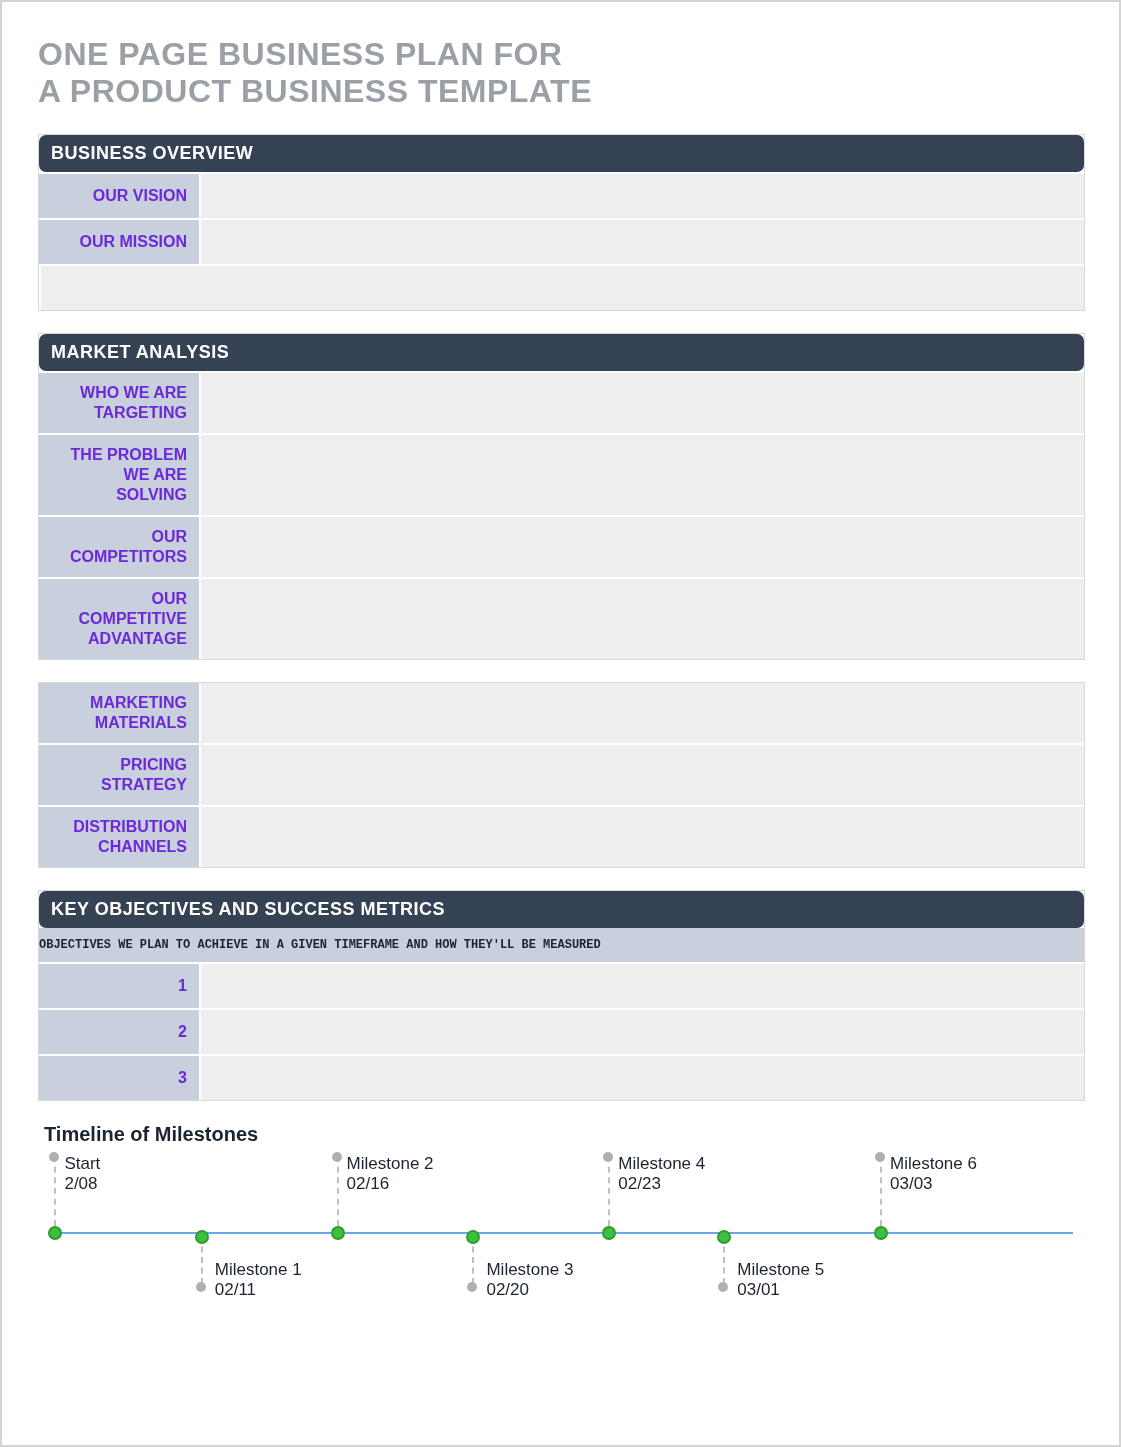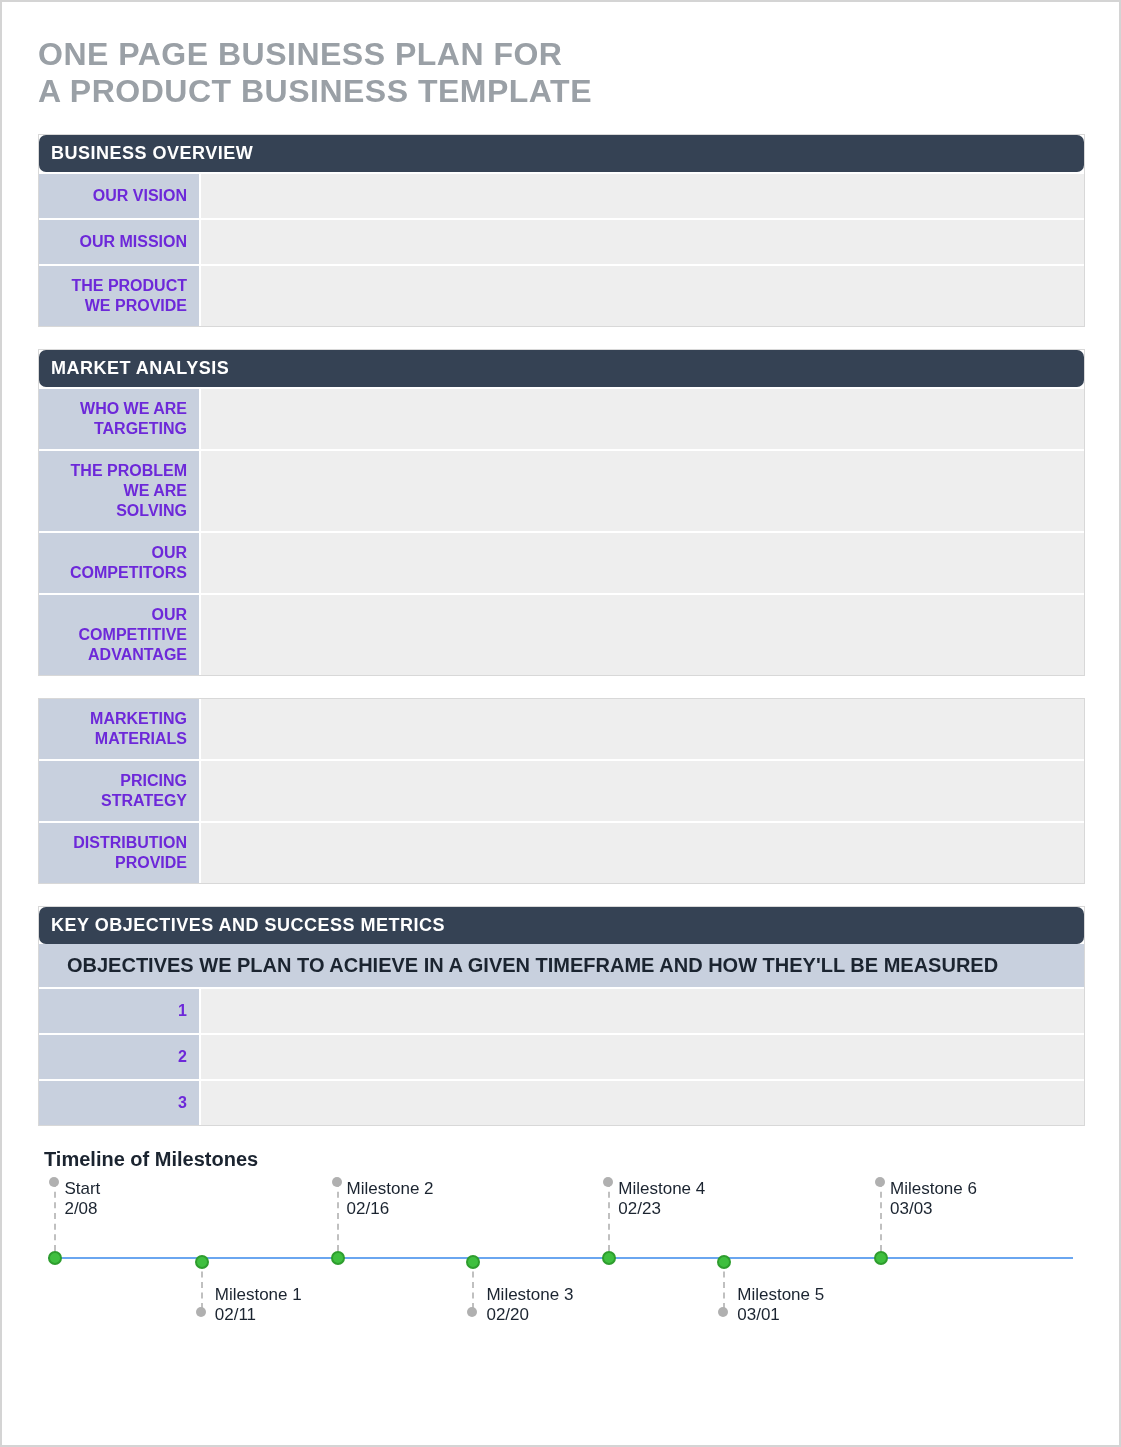--- a/index.html
+++ b/index.html
@@ -73,26 +73,26 @@
   .value-cell {
     flex: 1;
     background: #eeeeee;
     min-height: 44px;
     padding: 10px 12px;
     border-left: 2px solid #ffffff;
     box-sizing: border-box;
   }
   .subheader {
     background: #c8d0de;
-    font-family: Liberation Sans, sans-serif;
-    font-stretch: condensed;
-    font-weight: 700;
-    font-size: 20px;
+    font-family: Liberation Mono, monospace;
+    font-stretch: condensed;
+    font-weight: 700;
+    font-size: 12px;
     color: #1b2430;
-    padding: 10px 28px;
+    padding: 10px 0;
   }
 
   
   .timeline-title {
     font-family: "Arial Narrow", Arial, sans-serif;
     font-stretch: condensed;
     font-weight: 800;
     font-size: 20px;
     color: #1b2430;
     margin: 12px 0 10px 6px;
@@ -158,21 +158,20 @@
     <div class="section-header">BUSINESS OVERVIEW</div>
     <div class="row">
       <div class="label-cell">OUR VISION</div>
       <div class="value-cell"></div>
     </div>
     <div class="row">
       <div class="label-cell">OUR MISSION</div>
       <div class="value-cell"></div>
     </div>
     <div class="row">
-      <div class="label-cell">THE PRODUCT WE PROVIDE</div>
       <div class="value-cell"></div>
     </div>
   </div>
 
   <div class="section">
     <div class="section-header">MARKET ANALYSIS</div>
     <div class="row">
       <div class="label-cell">WHO WE ARE TARGETING</div>
       <div class="value-cell"></div>
     </div>
@@ -193,21 +192,21 @@
   <div class="section">
     <div class="row">
       <div class="label-cell">MARKETING MATERIALS</div>
       <div class="value-cell"></div>
     </div>
     <div class="row">
       <div class="label-cell">PRICING STRATEGY</div>
       <div class="value-cell"></div>
     </div>
     <div class="row">
-      <div class="label-cell">DISTRIBUTION PROVIDE</div>
+      <div class="label-cell">DISTRIBUTION CHANNELS</div>
       <div class="value-cell"></div>
     </div>
   </div>
 
   <div class="section">
     <div class="section-header">KEY OBJECTIVES AND SUCCESS METRICS</div>
     <div class="subheader">OBJECTIVES WE PLAN TO ACHIEVE IN A GIVEN TIMEFRAME AND HOW THEY'LL BE MEASURED</div>
     <div class="row">
       <div class="label-cell">1</div>
       <div class="value-cell"></div>

